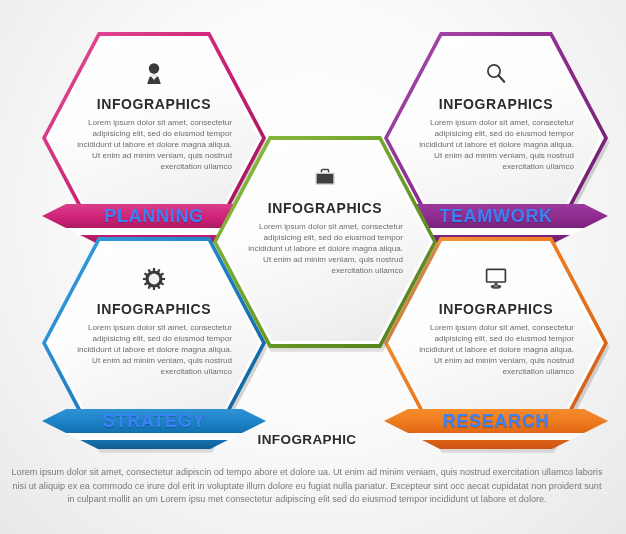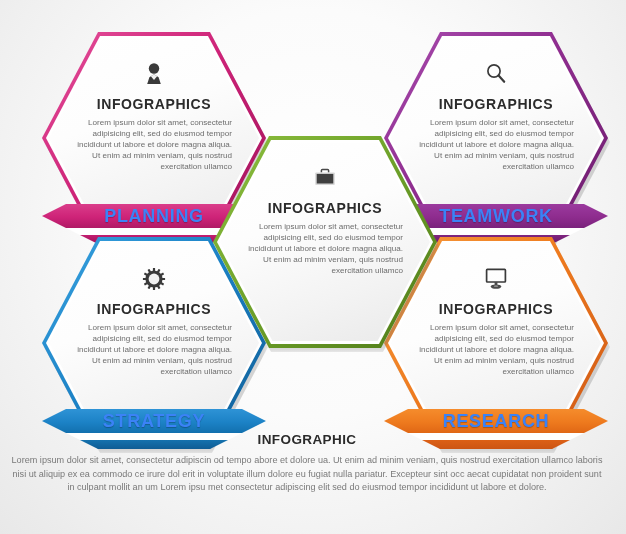--- a/index.html
+++ b/index.html
@@ -151,21 +151,21 @@
     top: 432px;
     text-align: center;
   }
   .footer-title {
     font-size: 13.5px;
     font-weight: bold;
     color: #2b2b2b;
     letter-spacing: 0.4px;
   }
   .footer-body {
-    margin: 7px auto 0;
+    margin: 19px auto 0;
     width: 596px;
     font-size: 9.1px;
     line-height: 13.6px;
     color: #797979;
     text-align: center;
   }
 
   
   .ico { display:block; }
 </style>

